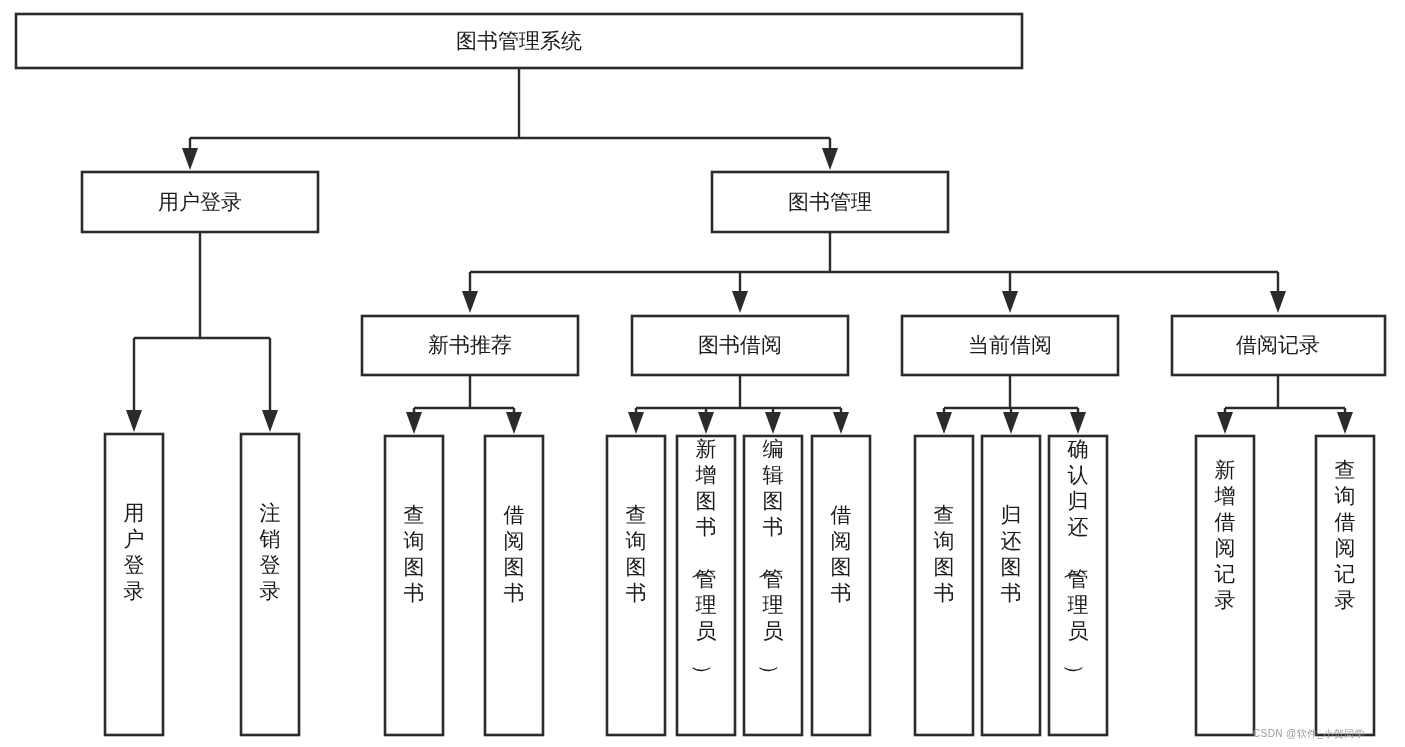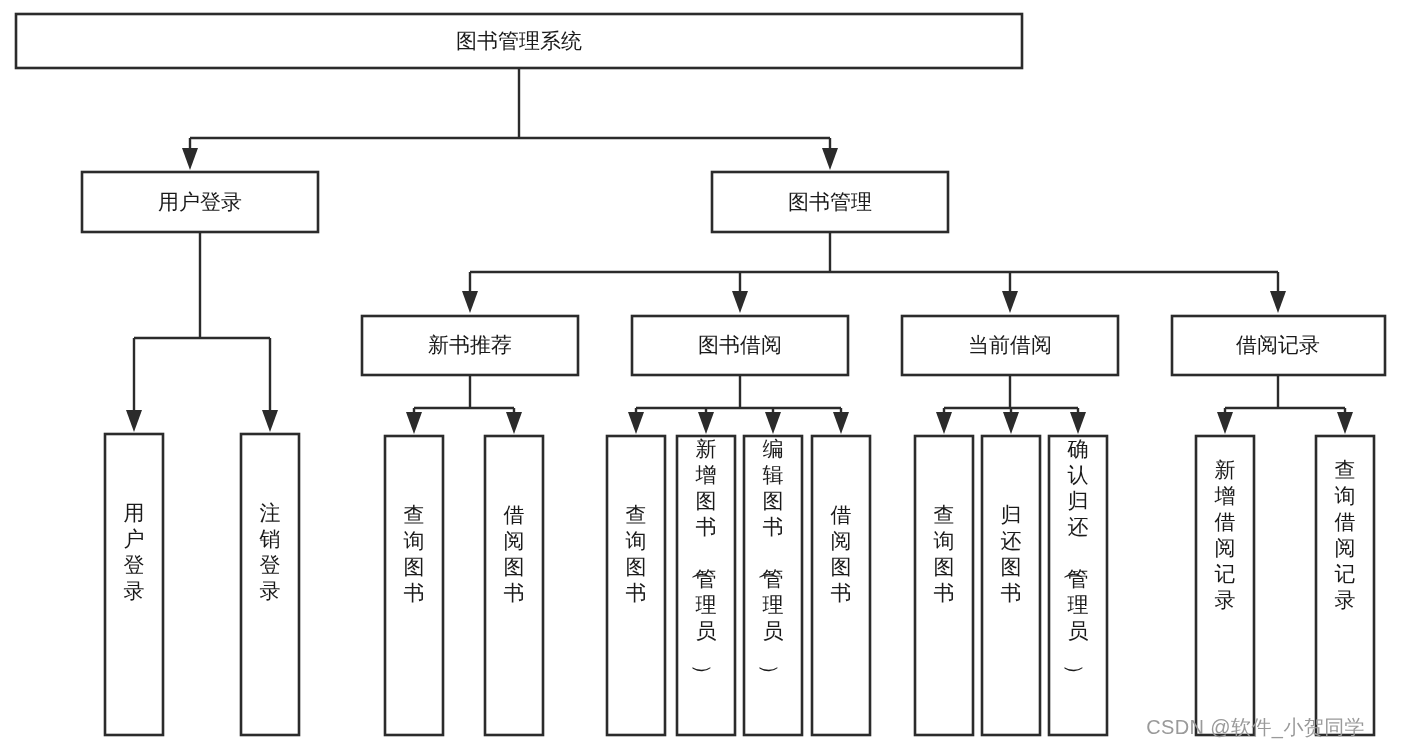--- a/index.html
+++ b/index.html
@@ -52,21 +52,21 @@
     font-family: "Liberation Sans", "DejaVu Sans", sans-serif;
     fill: #1a1a1a;
     font-size: 21px;
     text-anchor: middle;
   }
   .watermark {
     position: absolute;
     right: 12px;
     bottom: 6px;
     font-family: "Liberation Sans", "DejaVu Sans", sans-serif;
-    font-size: 20px;
+    font-size: 10px;
     color: #9a9a9a;
     letter-spacing: 0.4px;
     white-space: nowrap;
     user-select: none;
   }
 </style>
 </head>
 <body>
 
 <div id="diagram-root">

